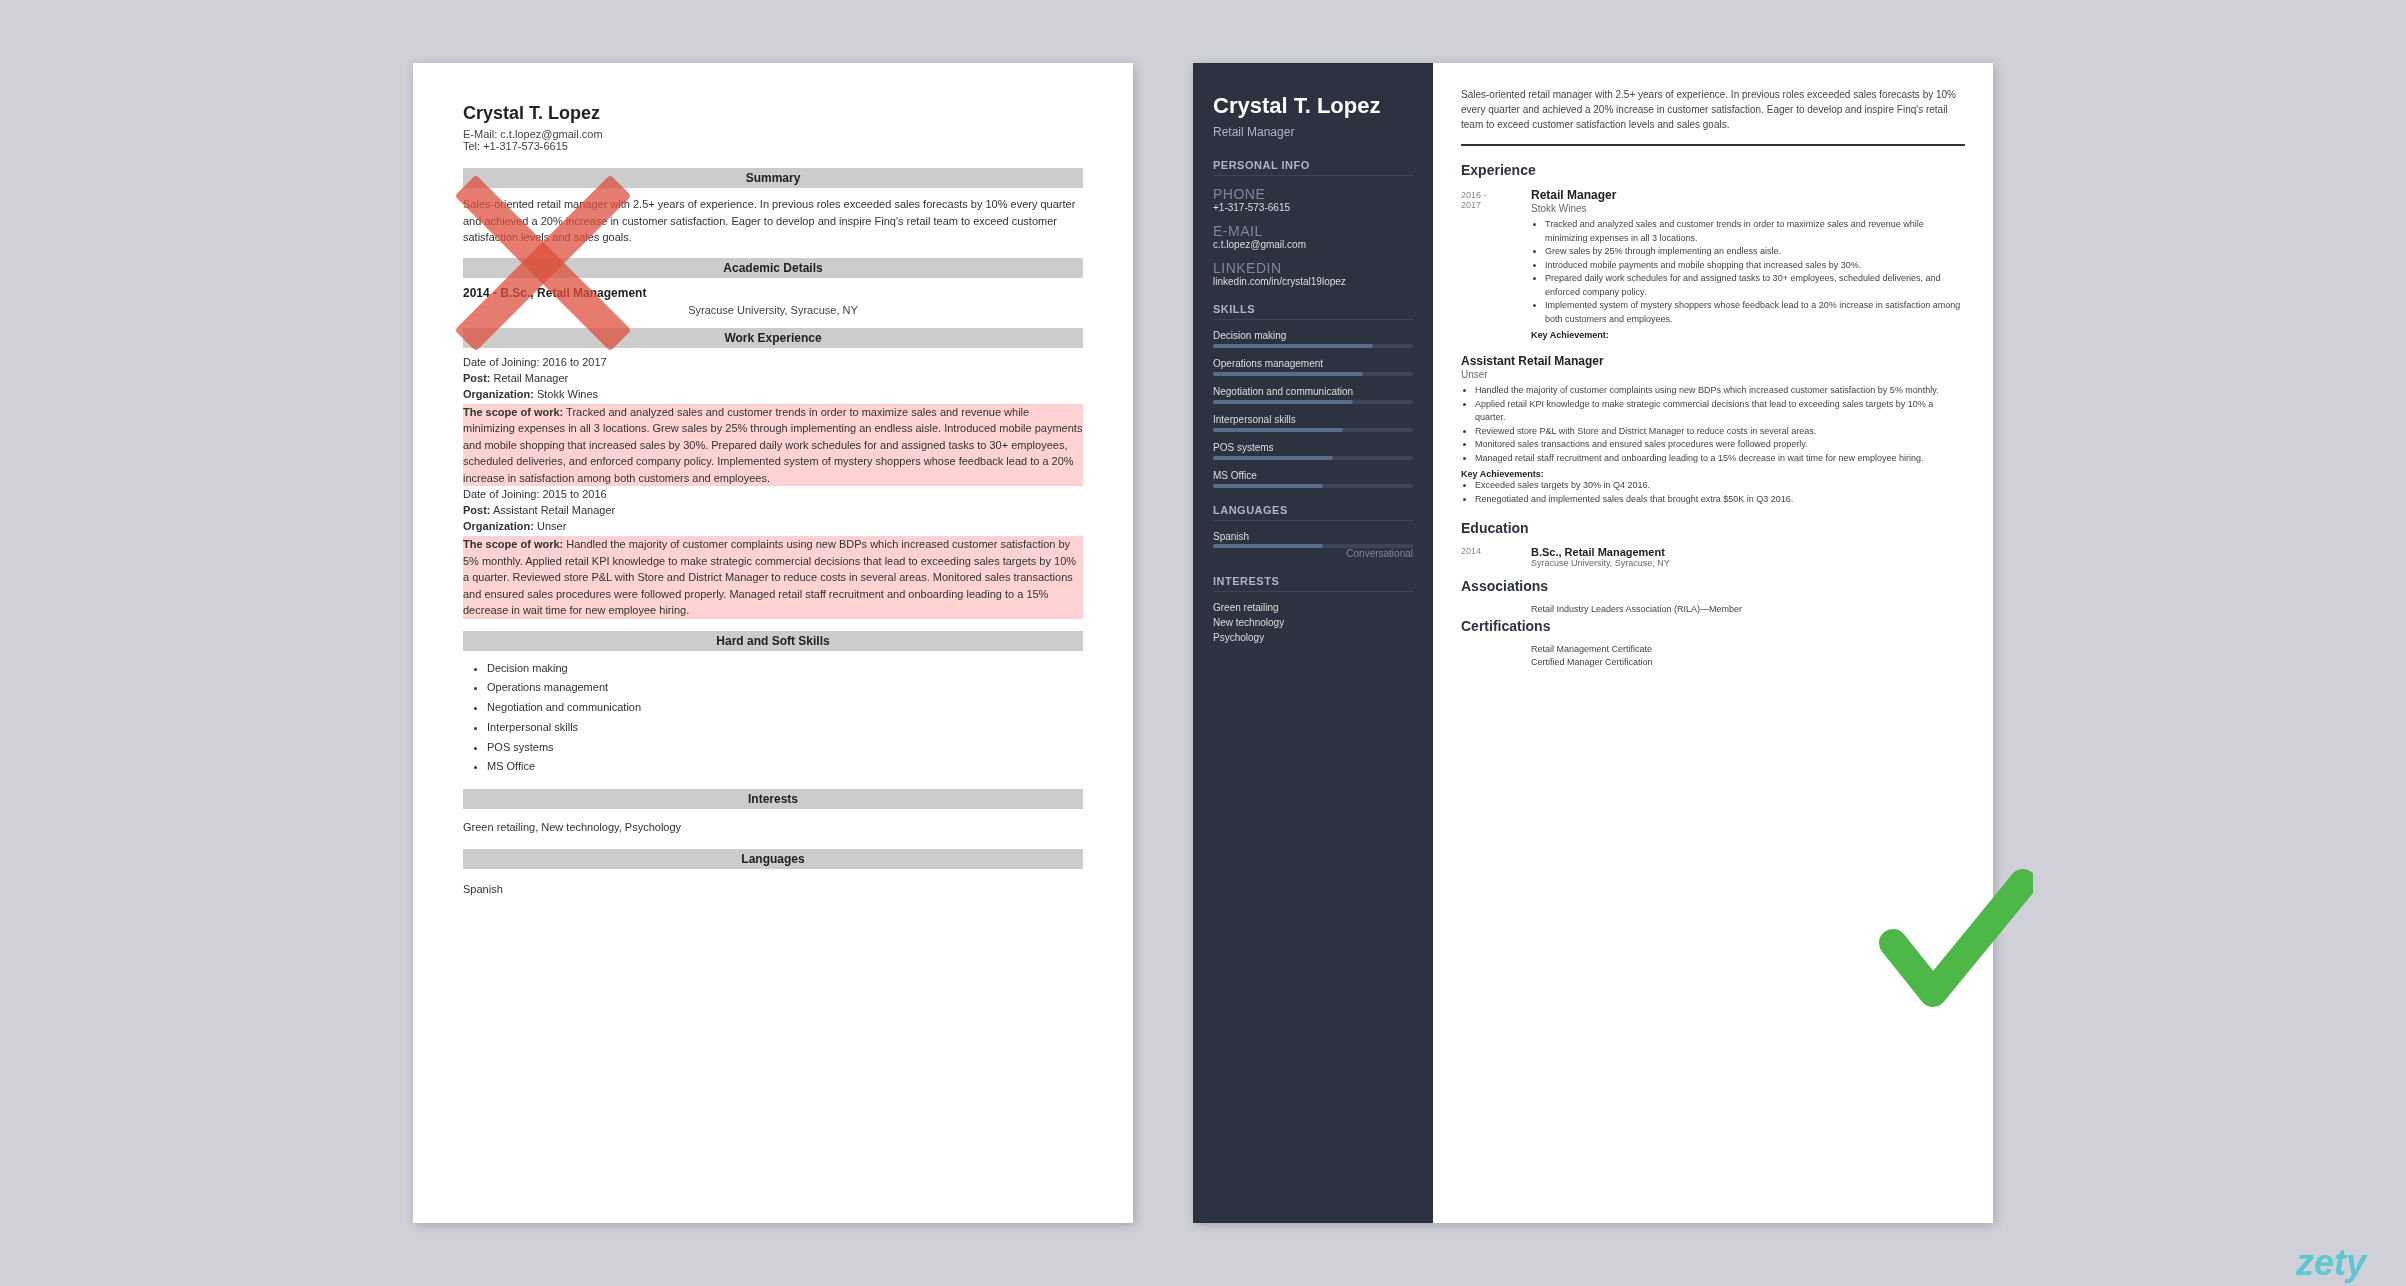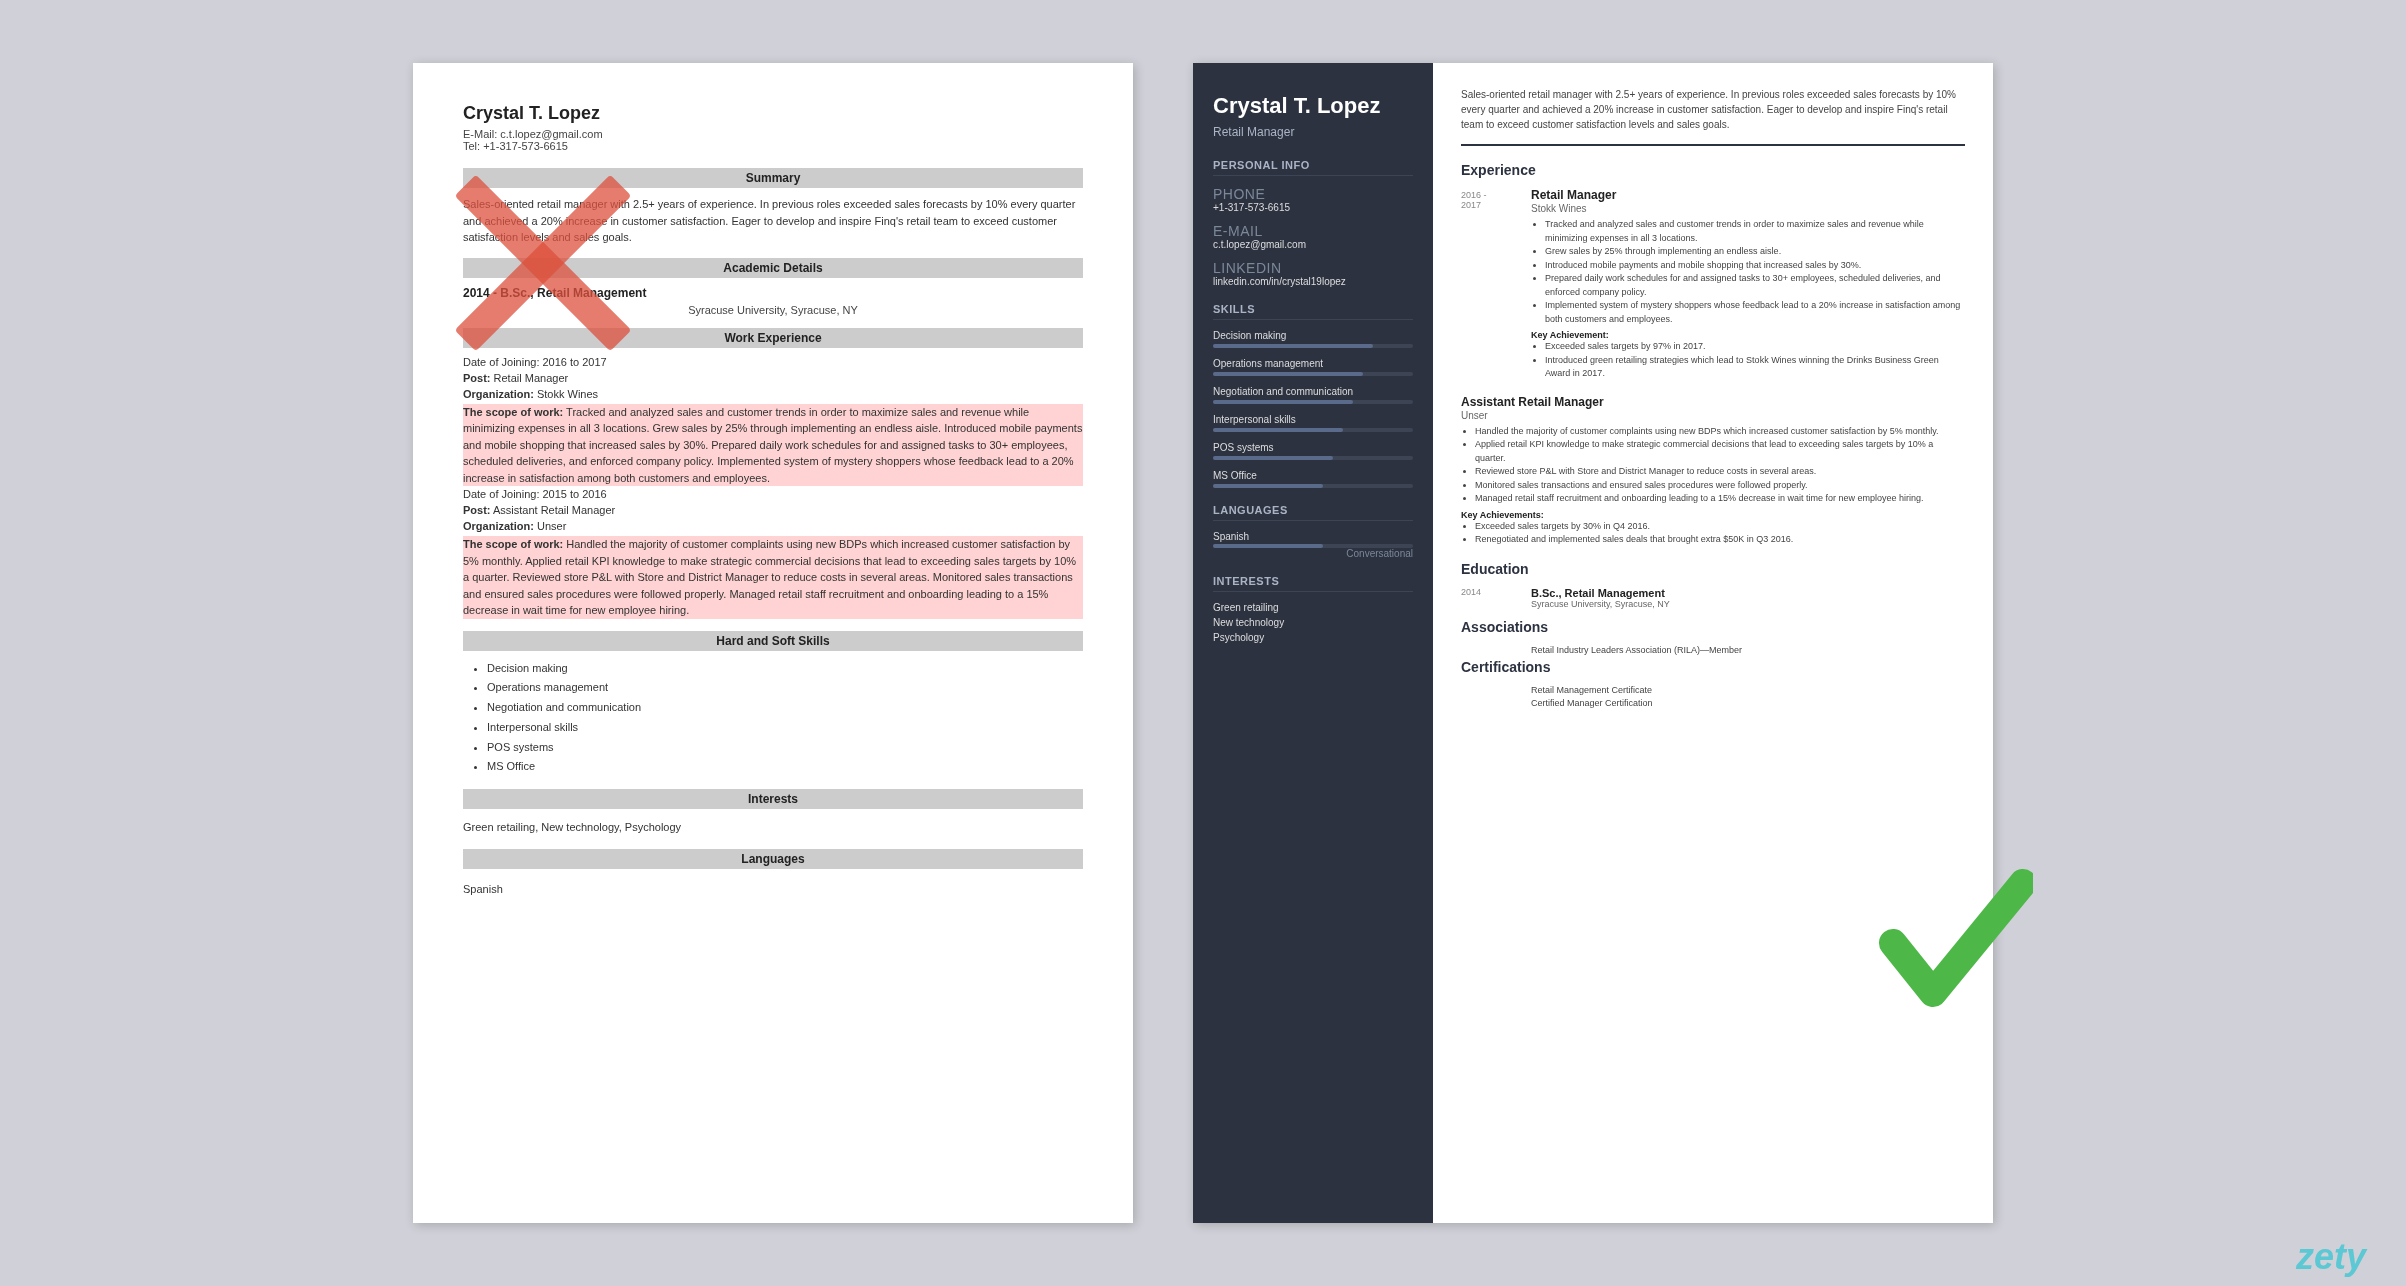--- a/index.html
+++ b/index.html
@@ -368,21 +368,21 @@
     .cert-entry {
       font-size: 9px;
       color: #444;
       padding-left: 70px;
       margin-bottom: 3px;
     }
 
     
     .zety-logo {
       position: absolute;
-      bottom: 8px;
+      bottom: 2px;
       right: 40px;
       font-size: 36px;
       font-weight: bold;
       color: #5bc8d4;
       font-style: italic;
     }
   </style>
 </head>
 <body>
 
@@ -544,24 +544,20 @@
         <div class="exp-title">Retail Manager</div>
         <div class="exp-company">Stokk Wines</div>
         <ul class="exp-bullets">
           <li>Tracked and analyzed sales and customer trends in order to maximize sales and revenue while minimizing expenses in all 3 locations.</li>
           <li>Grew sales by 25% through implementing an endless aisle.</li>
           <li>Introduced mobile payments and mobile shopping that increased sales by 30%.</li>
           <li>Prepared daily work schedules for and assigned tasks to 30+ employees, scheduled deliveries, and enforced company policy.</li>
           <li>Implemented system of mystery shoppers whose feedback lead to a 20% increase in satisfaction among both customers and employees.</li>
         </ul>
         <div class="key-achievement">Key Achievement:</div>
-        <ul class="key-achievement-items">
-          <li>Exceeded sales targets by 97% in 2017.</li>
-          <li>Introduced green retailing strategies which lead to Stokk Wines winning the Drinks Business Green Award in 2017.</li>
-        </ul>
       </div>
     </div>
 
     <div class="exp-entry">
       <div class="exp-details">
         <div class="exp-title">Assistant Retail Manager</div>
         <div class="exp-company">Unser</div>
         <ul class="exp-bullets">
           <li>Handled the majority of customer complaints using new BDPs which increased customer satisfaction by 5% monthly.</li>
           <li>Applied retail KPI knowledge to make strategic commercial decisions that lead to exceeding sales targets by 10% a quarter.</li>

